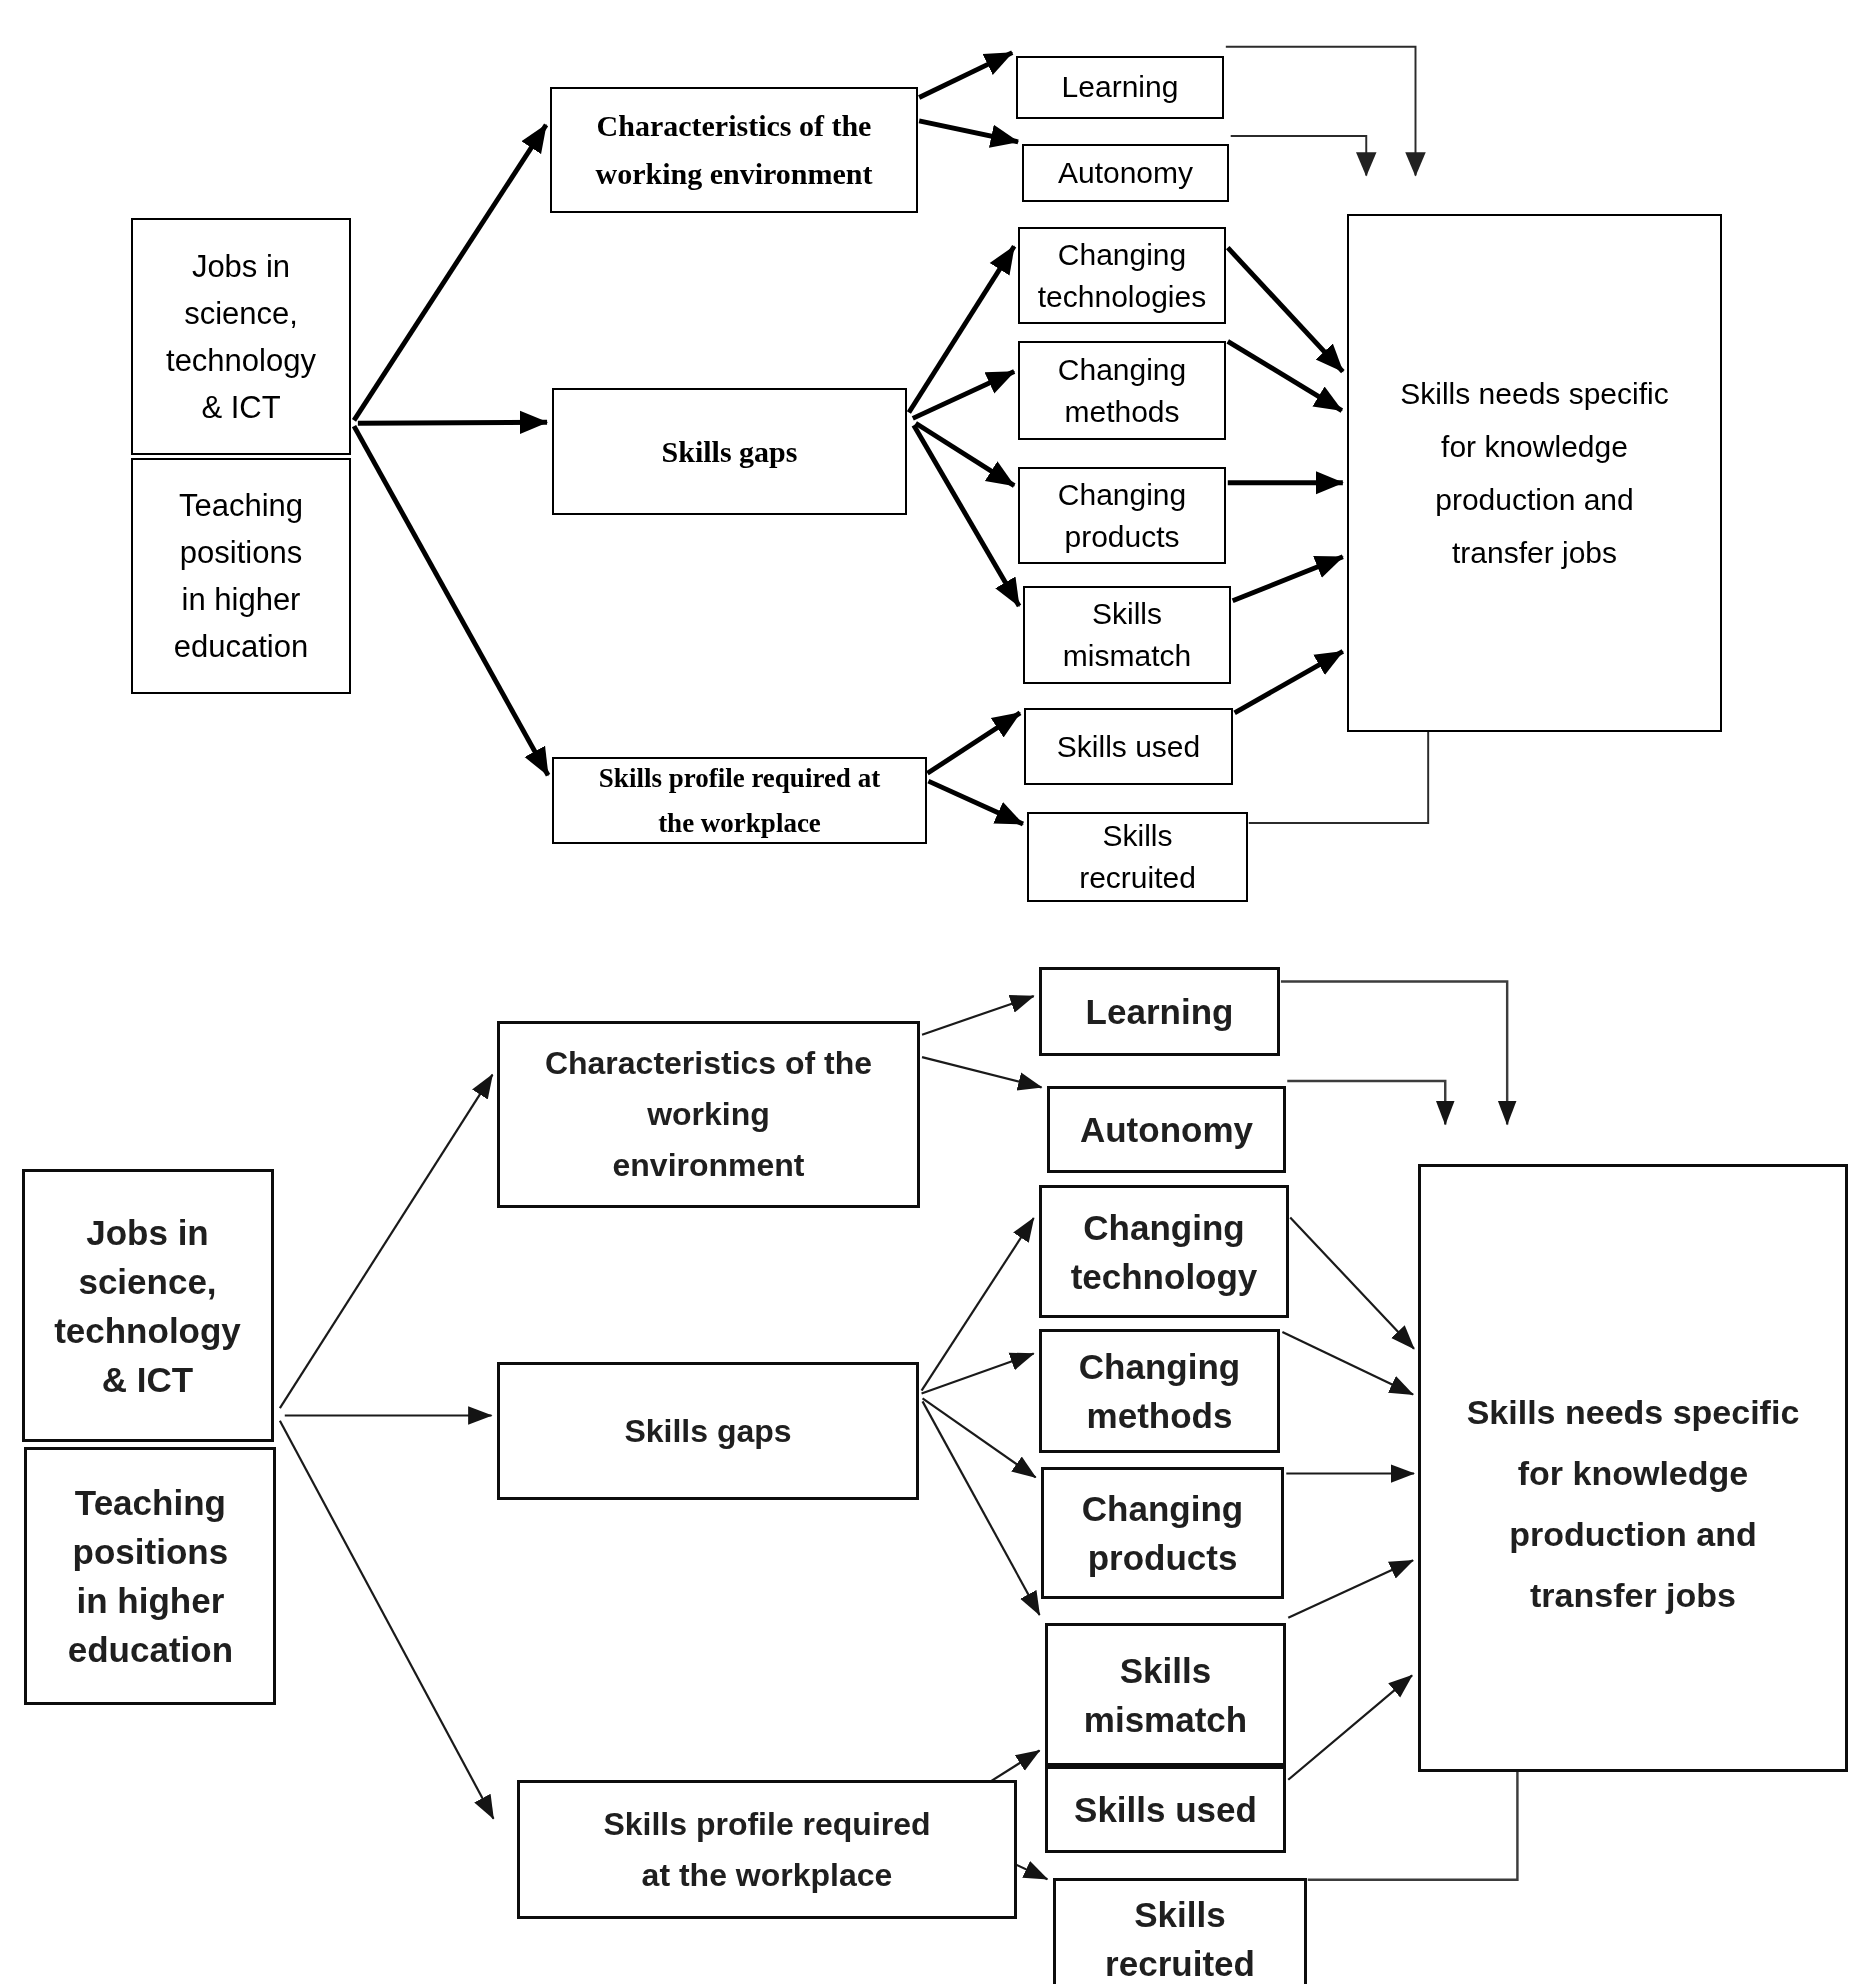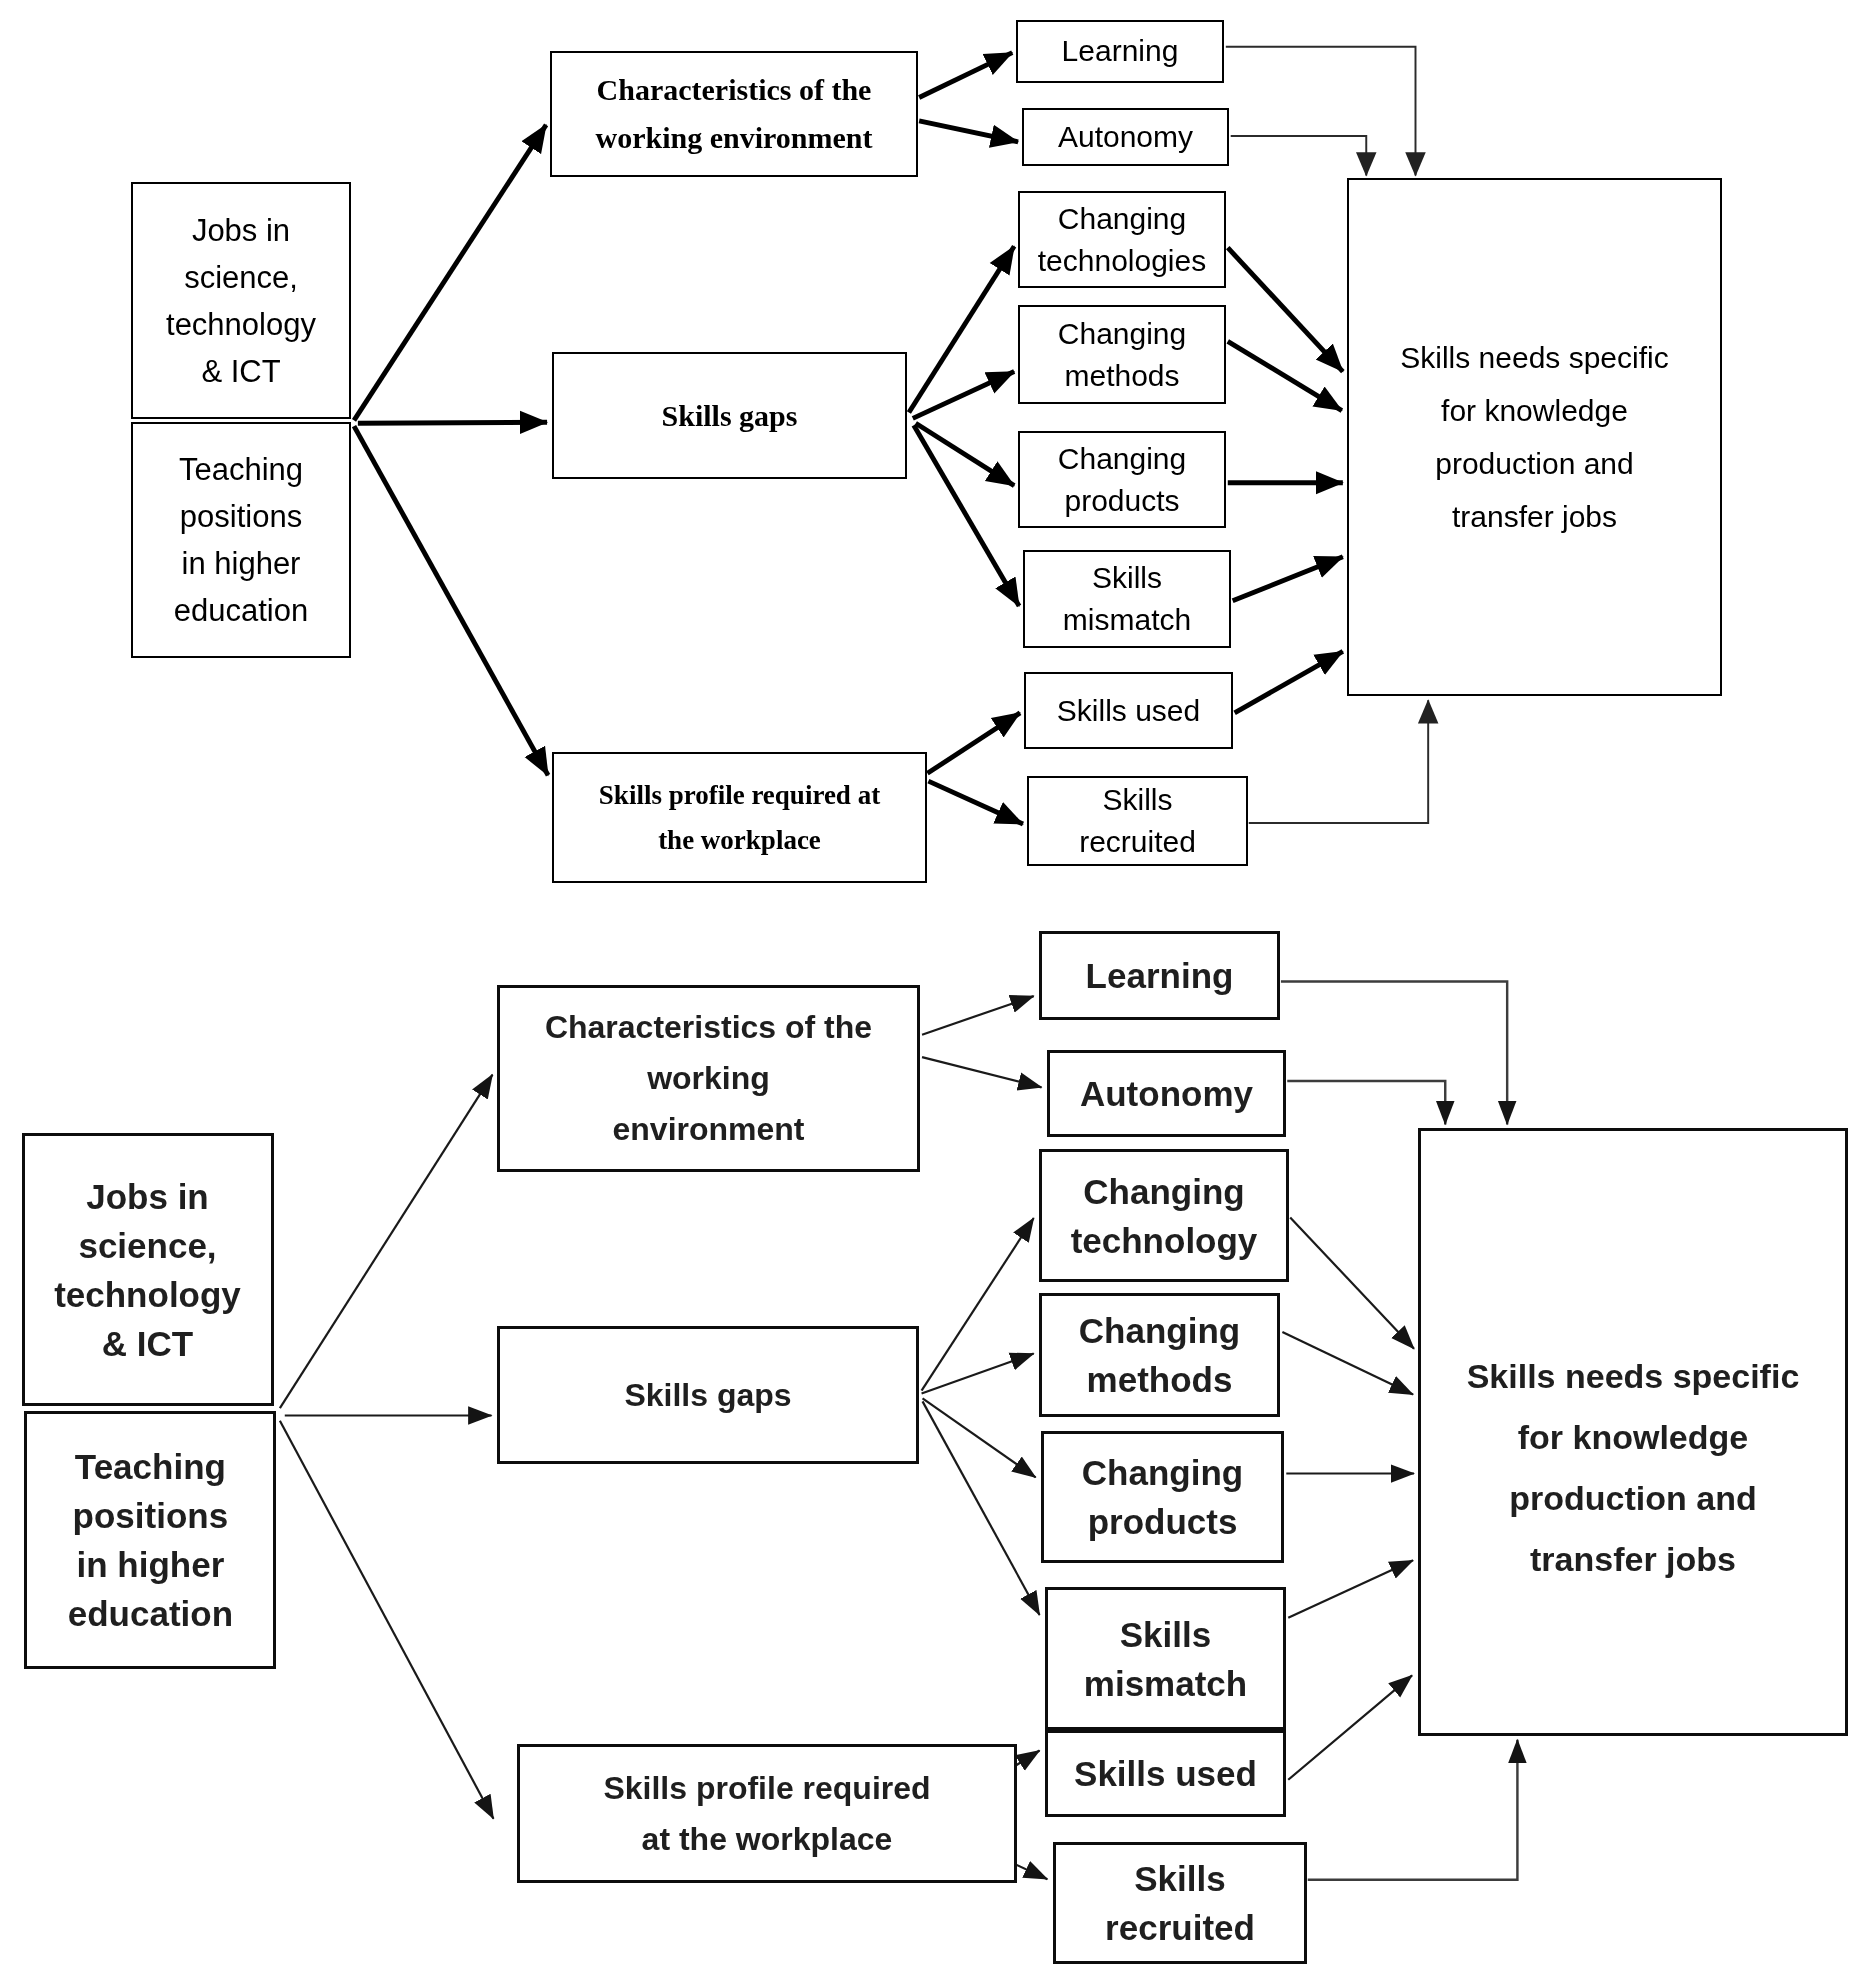--- a/index.html
+++ b/index.html
@@ -1,20 +1,20 @@
 <!DOCTYPE html>
 <html style="font-size:7.8px"><head>
 <meta charset="utf-8">
 <style>
   html,body{margin:0;padding:0;background:#ffffff;}
   #stage{position:relative;width:1868px;height:1985px;background:#ffffff;overflow:hidden;
          font-family:"Liberation Sans", sans-serif;}
   #connectors{position:absolute;left:0;top:0;width:1868px;height:1985px;}
   .box{position:absolute;box-sizing:border-box;display:flex;align-items:center;justify-content:center;
-       text-align:center;white-space:pre-line;background:#ffffff;color:#000000;padding:2px 4.9px;}
+       text-align:center;white-space:pre-line;background:#ffffff;color:#000000;padding:2px 4.9px;margin-top:36px;}
   
   .t-src  {border:2.4px solid #000;font:400 31px/47px "Liberation Sans", sans-serif;}
   .t-mid  {border:2px solid #000;font:700 30px/48px "Liberation Serif", serif;}
   .t-prof {border:2px solid #000;font:700 27px/45px "Liberation Serif", serif;}
   .t-small{border:2px solid #000;font:400 30px/42px "Liberation Sans", sans-serif;}
   .t-big  {border:2px solid #000;font:400 30px/53px "Liberation Sans", sans-serif;}
   
   .b-src  {border:3.9px solid #0d0d0d;font:700 35px/49px "Liberation Sans", sans-serif;color:#1f1f1f;}
   .b-mid  {border:3.9px solid #0d0d0d;font:700 32px/51px "Liberation Sans", sans-serif;color:#1f1f1f;}
   .b-small{border:3.9px solid #0d0d0d;font:700 35px/49px "Liberation Sans", sans-serif;color:#1f1f1f;}
@@ -93,21 +93,21 @@
 science,
 technology
 &amp; ICT</div>
     <div class="box t-src" style="left:131px;top:422px;width:220px;height:236px;">Teaching
 positions
 in higher
 education</div>
     <div class="box t-mid" style="left:550px;top:51px;width:368px;height:126px;">Characteristics of the
 working environment</div>
     <div class="box t-mid" style="left:552px;top:352px;width:355px;height:127px;">Skills gaps</div>
-    <div class="box t-prof" style="left:552px;top:752px;width:375px;height:131px;">Skills profile required at
+    <div class="box t-prof" style="left:552px;top:721px;width:375px;height:87px;">Skills profile required at
 the workplace</div>
     <div class="box t-small" style="left:1016px;top:19.5px;width:208px;height:63px;">Learning</div>
     <div class="box t-small" style="left:1022px;top:108px;width:207px;height:58px;">Autonomy</div>
     <div class="box t-small" style="left:1018px;top:191px;width:208px;height:97px;">Changing
 technologies</div>
     <div class="box t-small" style="left:1018px;top:305px;width:208px;height:99px;">Changing
 methods</div>
     <div class="box t-small" style="left:1018px;top:431px;width:208px;height:97px;">Changing
 products</div>
     <div class="box t-small" style="left:1023px;top:550px;width:208px;height:98px;">Skills

